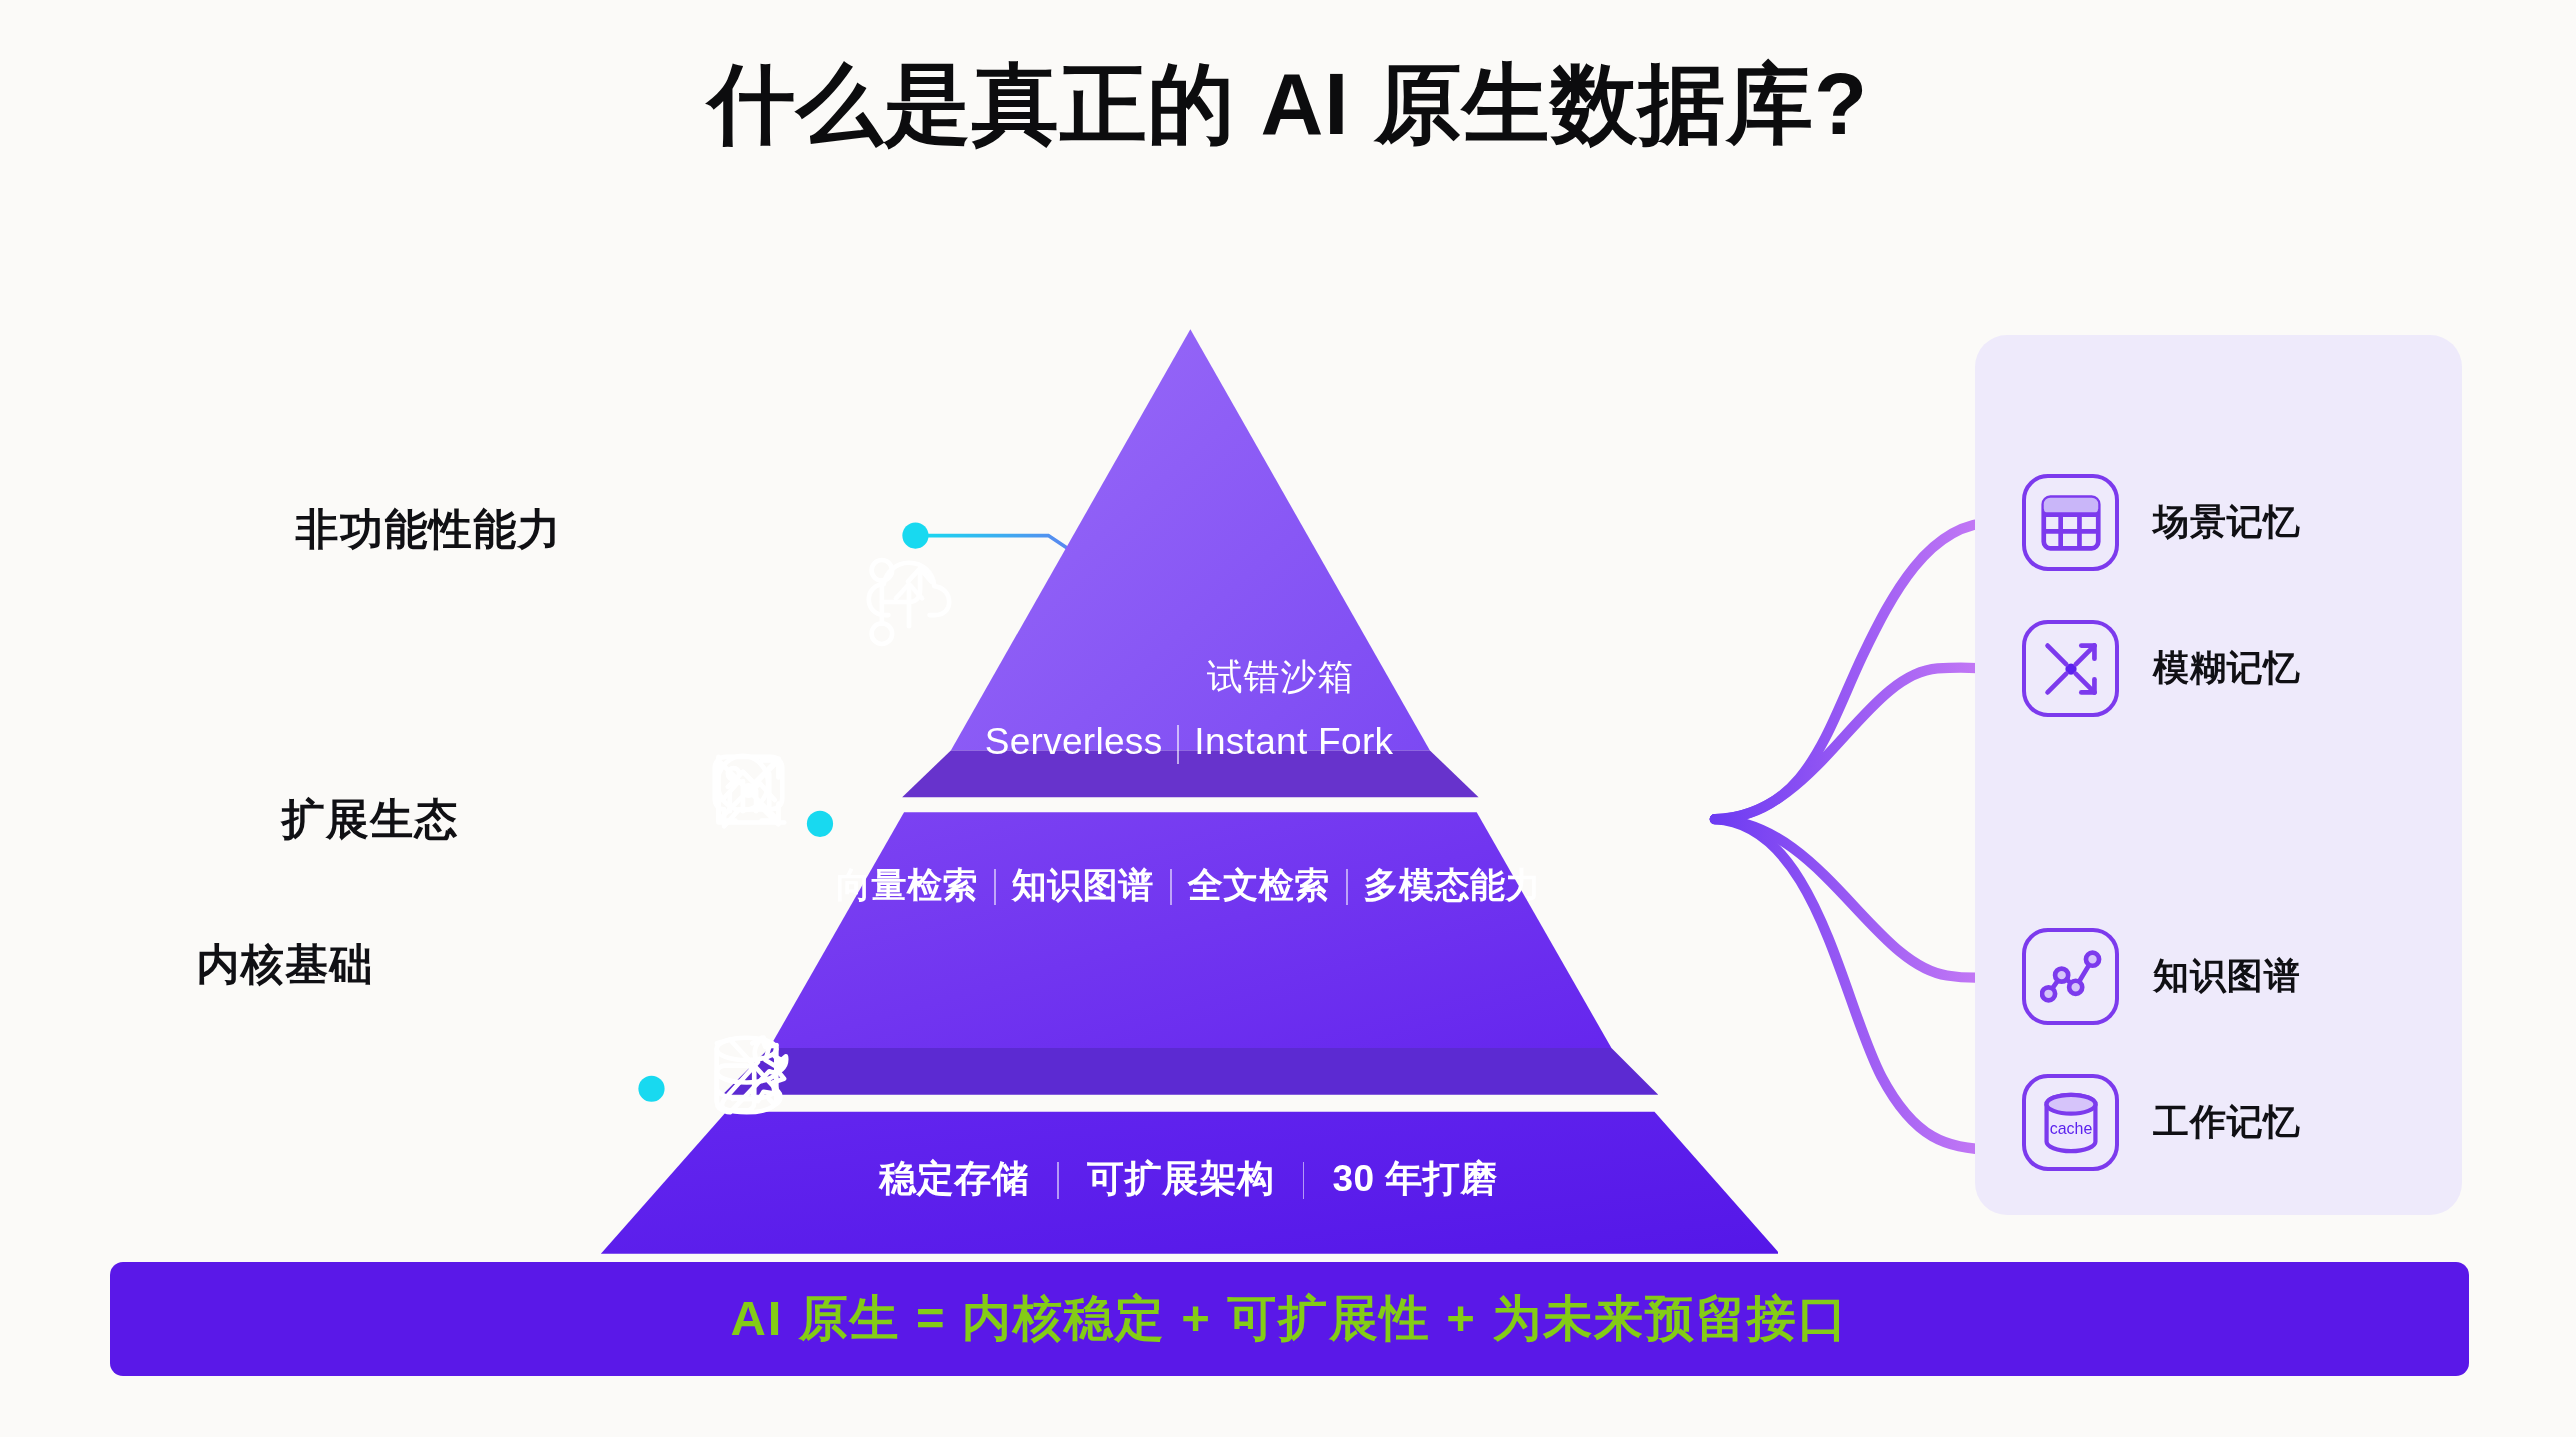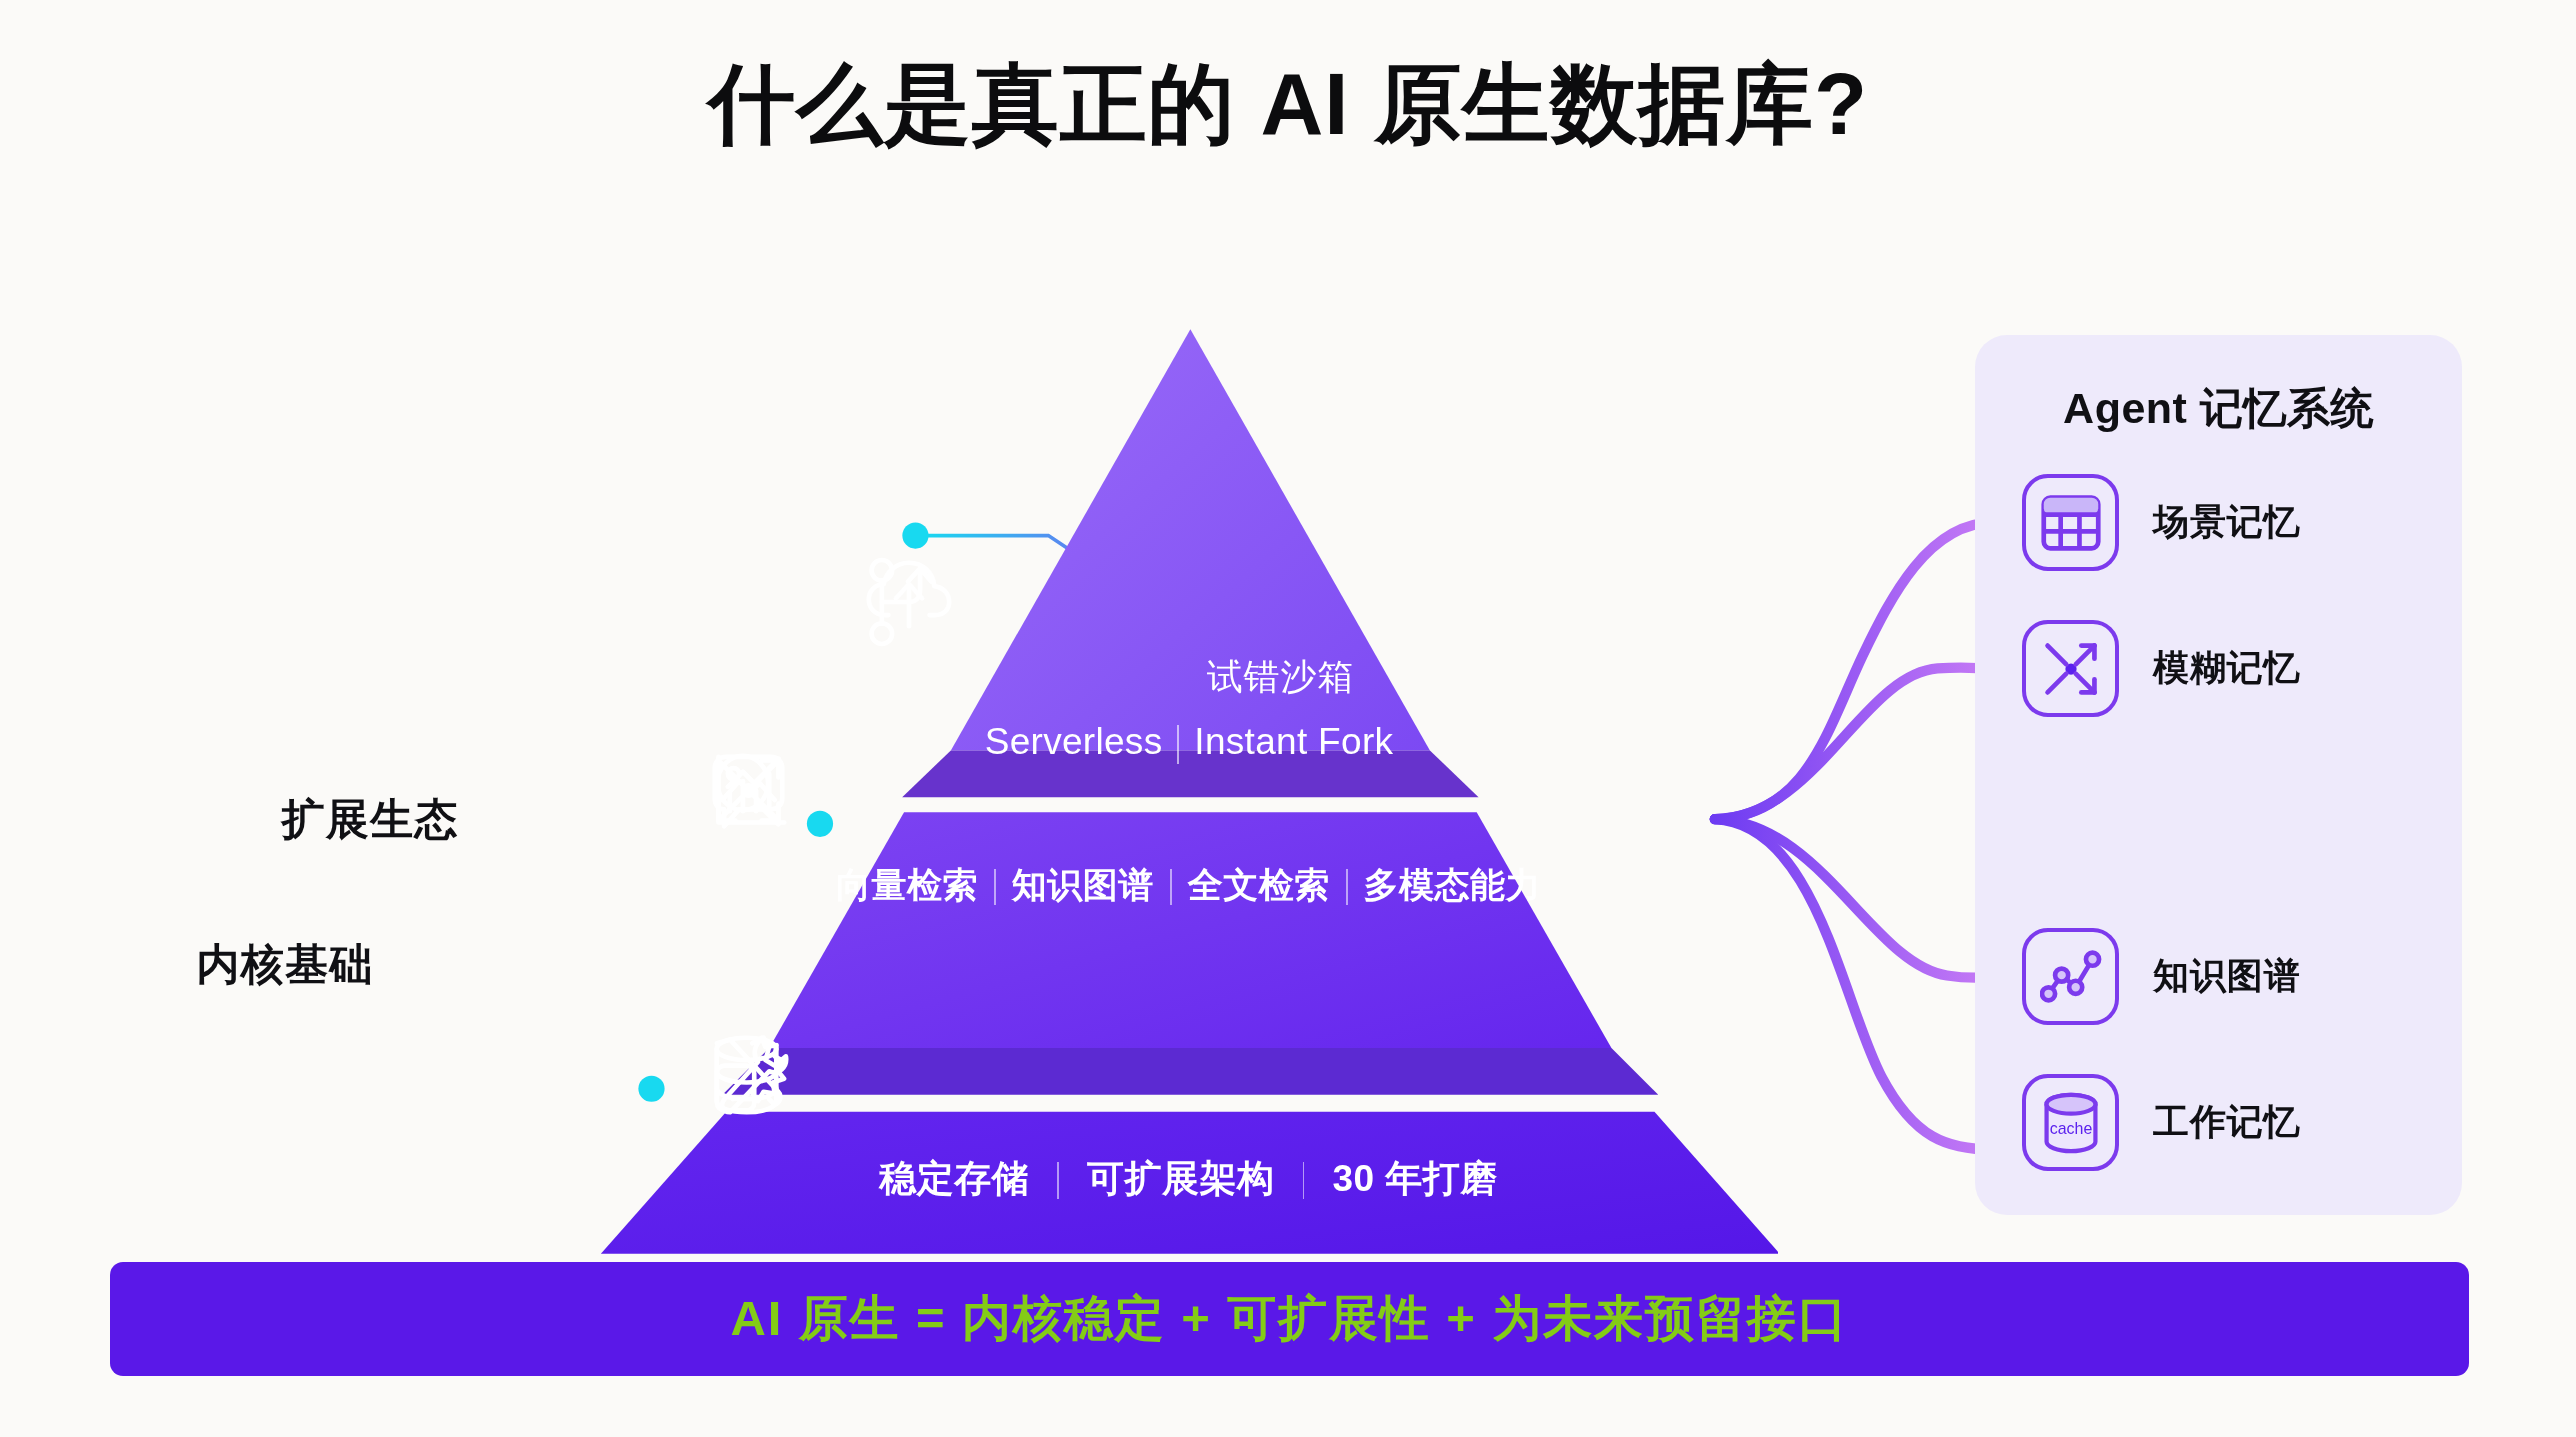--- a/index.html
+++ b/index.html
@@ -289,25 +289,25 @@
       <div class="tier-label" id="base-label">
         <span class="txt">稳定存储</span>
         <span class="sep"></span>
         <span class="txt">可扩展架构</span>
         <span class="sep"></span>
         <span class="txt">30 年打磨</span>
       </div>
     </div>
   </div>
 
+  <div class="tier-name" id="tier-name-0">非功能性能力</div>
   <div class="tier-name" id="tier-name-1">扩展生态</div>
   <div class="tier-name" id="tier-name-2">内核基础</div>
 
   <div id="memory-panel">
-    <div id="memory-panel-title">Agent 记忆系统</div>
 
     <div class="memory-item" style="top:139px;">
       <span class="memory-icon-box">
         <svg width="62" height="62" viewBox="0 0 66 66" fill="none" stroke="#7C3AED" stroke-width="5" stroke-linejoin="round">
           <rect x="4" y="6" width="58" height="54" rx="7"></rect>
           <path d="M4 24 H62"></path>
             <path d="M4 42 H62"></path>
           <path d="M22 6 V60"></path>
             <path d="M42 6 V60"></path>
           <rect x="4" y="6" width="58" height="18" rx="7" fill="#C9B6F9" stroke="none"></rect>

